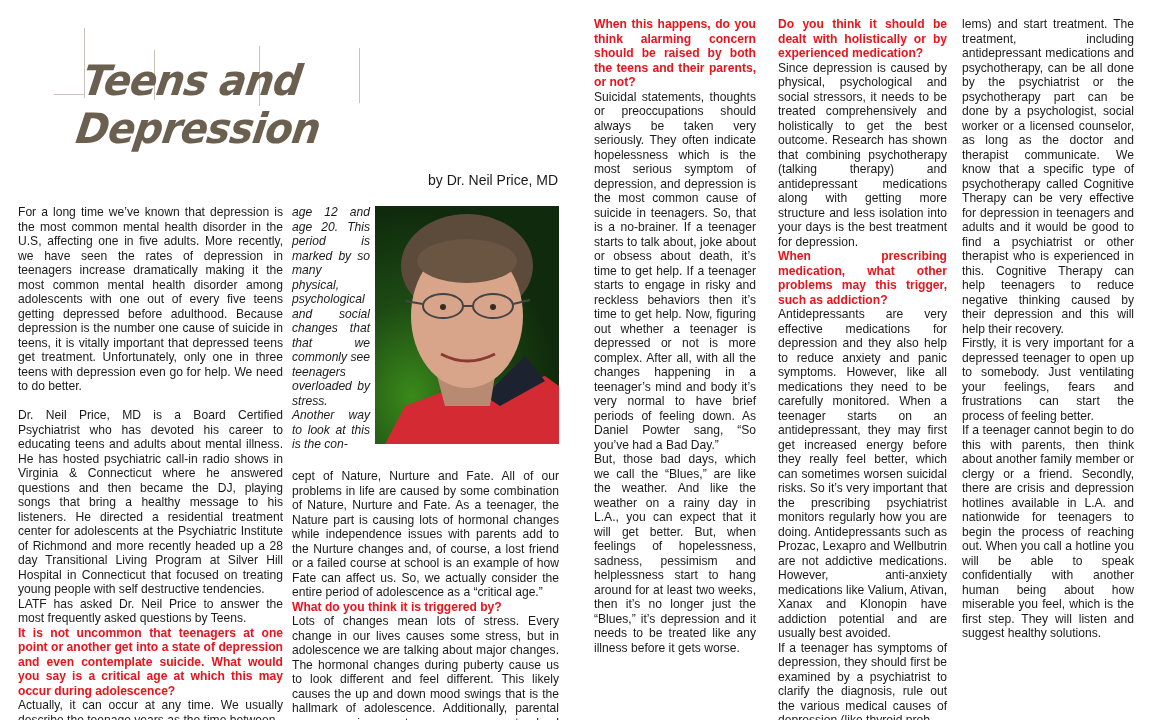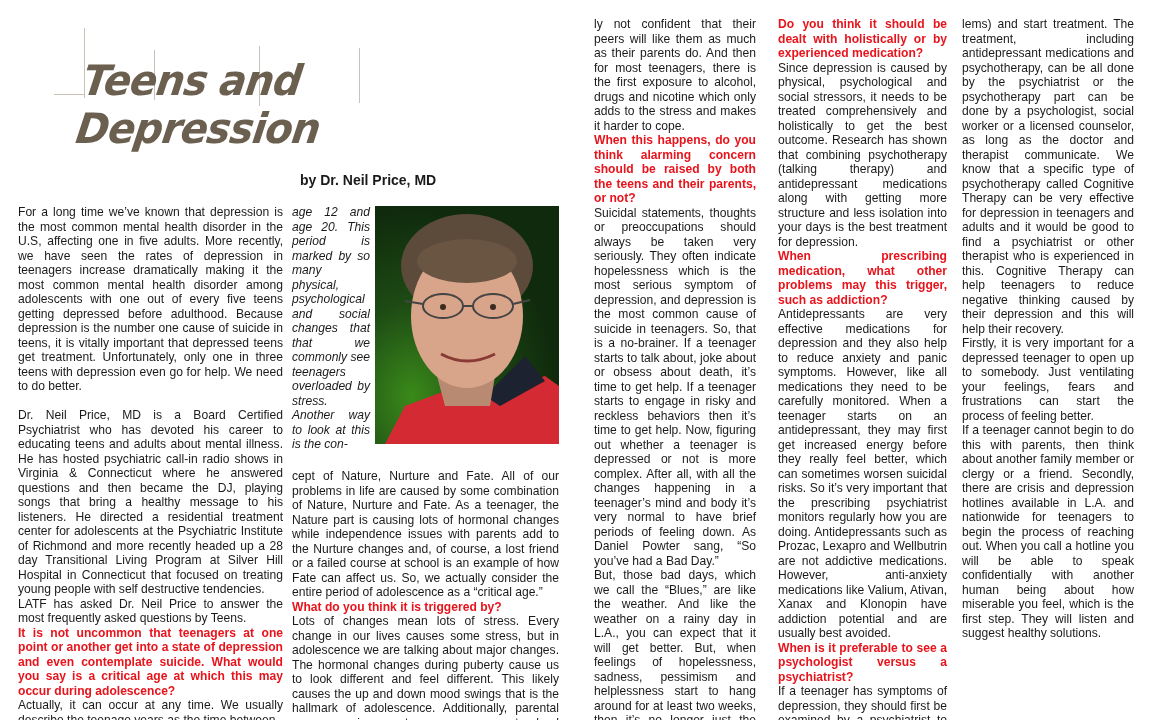--- a/index.html
+++ b/index.html
@@ -9,22 +9,22 @@
   .title-wrap { position: absolute; left: 54px; top: 28px; width: 470px; height: 90px; }
   .title {
     position: absolute; left: 26px; top: 30px;
     font-family: "DejaVu Sans", sans-serif; font-weight: bold; font-style: italic;
     font-size: 40px; letter-spacing: -1px; color: var(--title-color, #6b6050);
     transform: skewX(-8deg) scaleY(1.05);
   }
   .grunge { position: absolute; background: #c9c2b6; }
 
   .byline {
-    position: absolute; left: 300px; top: 172px; width: 258px; text-align: left;
-    font-size: 14px; font-weight: bold; color: #1a1a1a;
+    position: absolute; left: 300px; top: 172px; width: 258px; text-align: right;
+    font-size: 14px; font-weight: normal; color: #1a1a1a;
   }
 
   .txt { font-size: 12.1px; line-height: 14.5px; text-align: justify; }
   .txt p { margin: 0; }
   .q { color: var(--red, #e8141c); font-weight: bold; }
   .gap { height: 14.5px; }
 
   .col1 { position: absolute; left: 18px; top: 205px; width: 265px; }
   .narrow { position: absolute; left: 292px; top: 205px; width: 78px; font-style: italic; }
   .narrow p { text-align: justify; }
@@ -90,32 +90,30 @@
   </svg>
 </div>
 
 <div class="col2b txt">
   <p>cept of Nature, Nurture and Fate. All of our problems in life are caused by some combination of Nature, Nurture and Fate. As a teenager, the Nature part is causing lots of hormonal changes while independence issues with parents add to the Nurture changes and, of course, a lost friend or a failed course at school is an example of how Fate can affect us.  So, we actually consider the entire period of adolescence as a “critical age.”</p>
   <p class="q">What do you think it is triggered by?</p>
   <p>Lots of changes mean lots of stress. Every change in our lives causes some stress, but in adolescence we are talking about major changes. The hormonal changes during puberty cause us to look different and feel different. This likely causes the up and down mood swings that is the hallmark of adolescence. Additionally, parental pressures give way to peer pressures at school and teenagers are usual-</p>
 </div>
 
 <div class="col3 txt">
-  <p>ly not confident that their peers will like them as much as their parents do. And then for most teenagers, there is the first exposure to alcohol, drugs and nicotine which only adds to the stress and makes it harder to cope.</p>
   <p class="q">When this happens, do you think alarming concern should be raised by both the teens and their parents, or not?</p>
   <p>Suicidal statements, thoughts or preoccupations should always be taken very seriously.  They often indicate hopelessness which is the most serious symptom of depression, and depression is the most common cause of suicide in teenagers. So, that is a no-brainer. If a teenager starts to talk about, joke about or obsess about death, it’s time to get help. If a teenager starts to engage in risky and reckless behaviors then it’s time to get help. Now, figuring out whether a teenager is depressed or not is more complex. After all, with all the changes happening in a teenager’s mind and body it’s very normal to have brief periods of feeling down. As Daniel Powter sang, “So you’ve had a Bad Day.”</p>
   <p>But, those bad days, which we call the “Blues,” are like the weather. And like the weather on a rainy day in L.A., you can expect that it will get better. But, when feelings of hopelessness, sadness, pessimism and helplessness start to hang around for at least two weeks, then it’s no longer just the “Blues,” it’s depression and it needs to be treated like any illness before it  gets worse.</p>
 </div>
 
 <div class="col4 txt">
   <p class="q">Do you think it should be dealt with holistically or by experienced medication?</p>
   <p>Since depression is caused by physical, psychological and social stressors, it needs to be treated comprehensively and holistically to get the best outcome. Research has shown that combining psychotherapy (talking therapy) and antidepressant medications along with getting more structure and less isolation into your days is the best treatment for depression.</p>
   <p class="q">When prescribing medication, what other problems may this trigger, such as addiction?</p>
   <p>Antidepressants are very effective medications for depression and they also help to reduce anxiety and panic symptoms. However, like all medications they need to be carefully monitored. When a teenager starts on an antidepressant, they may first get increased energy before they really feel better, which can sometimes worsen suicidal risks. So it’s very important that the prescribing psychiatrist monitors regularly how you are doing. Antidepressants such as Prozac, Lexapro and Wellbutrin are not addictive medications. However, anti-anxiety medications like Valium, Ativan, Xanax and Klonopin have addiction potential and are usually best avoided.</p>
-  <p class="q">When is it preferable to see a psychologist versus a psychiatrist?</p>
   <p>If a teenager has symptoms of depression, they should first be examined by a psychiatrist to clarify the diagnosis, rule out the various medical causes of depression (like thyroid prob-</p>
 </div>
 
 <div class="col5 txt">
   <p>lems) and start treatment. The treatment, including antidepressant medications and psychotherapy, can be all done by the psychiatrist or the psychotherapy part can be done by a psychologist, social worker or a licensed counselor, as long as the doctor and therapist communicate. We know that a specific type of psychotherapy called Cognitive Therapy can be very effective for depression in teenagers and adults and it would be good to find a psychiatrist or other therapist who is experienced in this. Cognitive Therapy can help teenagers to reduce negative thinking caused by their depression and this will help their recovery.</p>
   <p>Firstly, it is very important for a depressed teenager to open up to somebody. Just ventilating your feelings, fears and frustrations can start the process of feeling better.</p>
   <p>If a teenager cannot begin to do this with parents, then think about another family member or clergy or a friend.  Secondly, there are crisis and depression hotlines available in L.A. and nationwide for teenagers to begin the process of reaching out. When you call a hotline you will be able to speak confidentially with another human being about how miserable you feel, which is the first step.  They will listen and suggest healthy solutions.</p>
 </div>
 
 </body></html>

